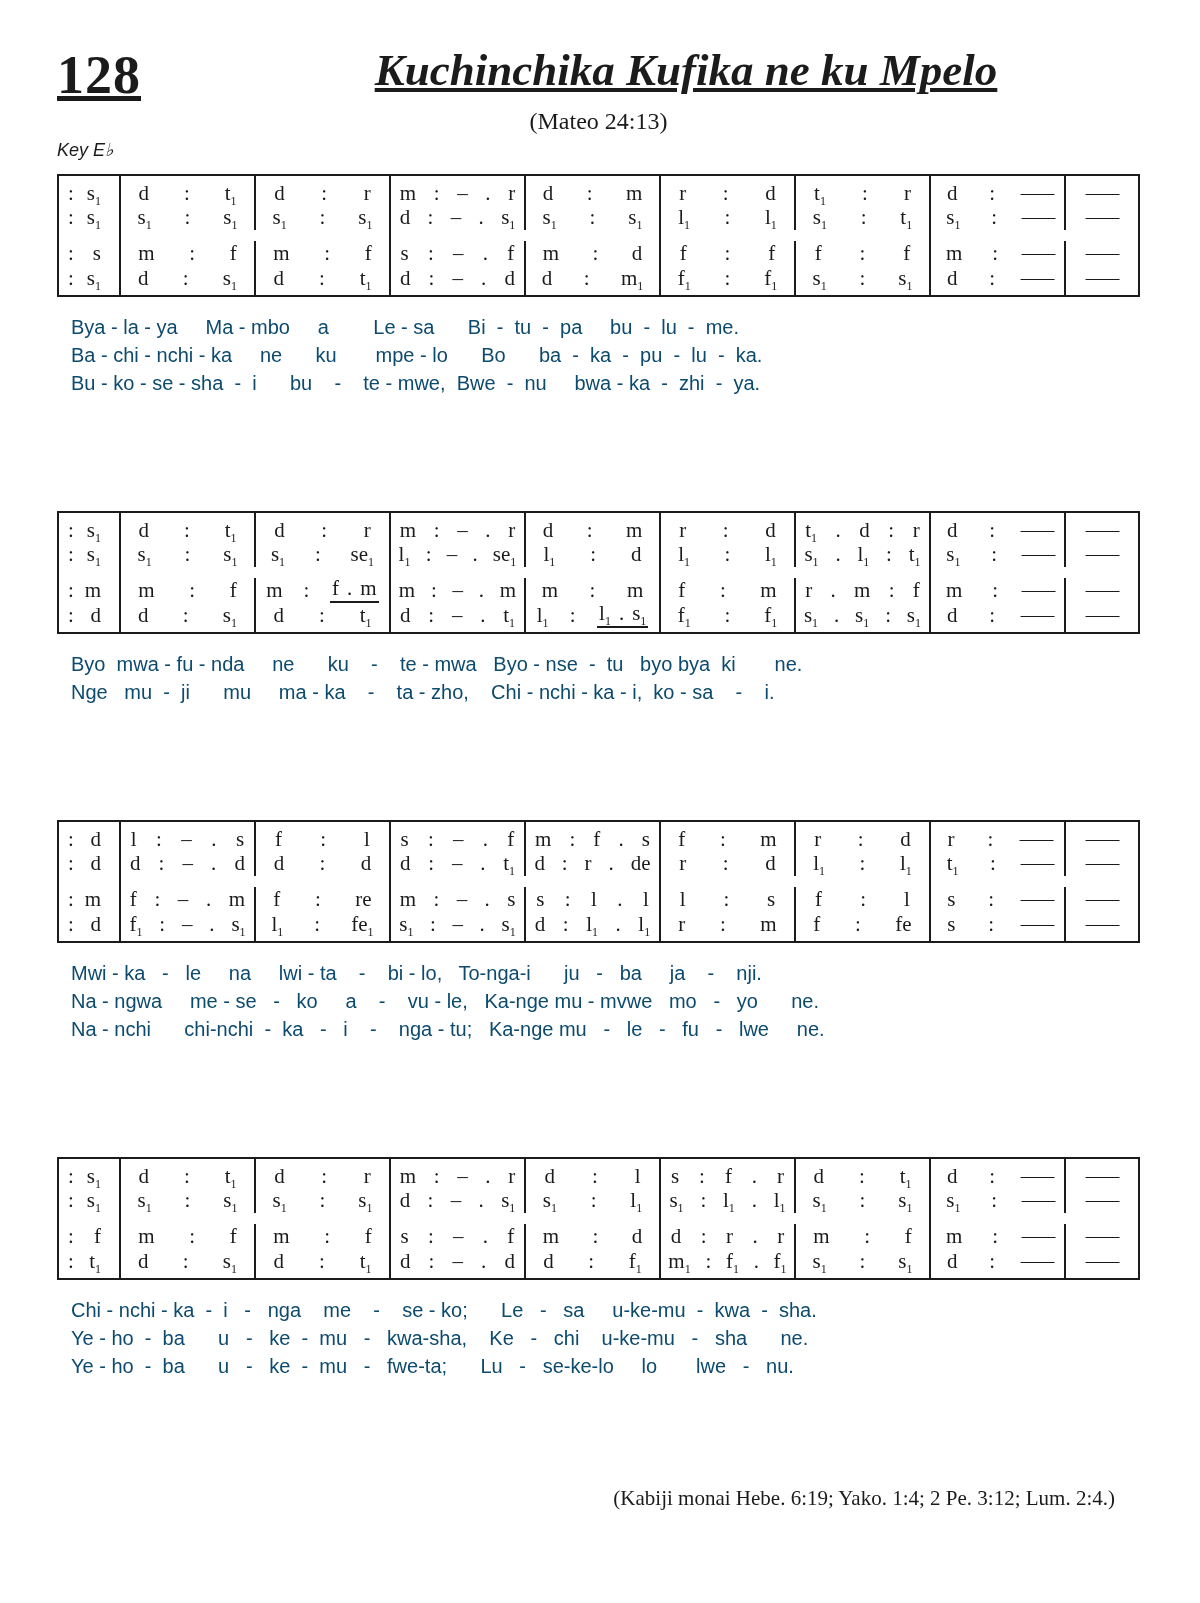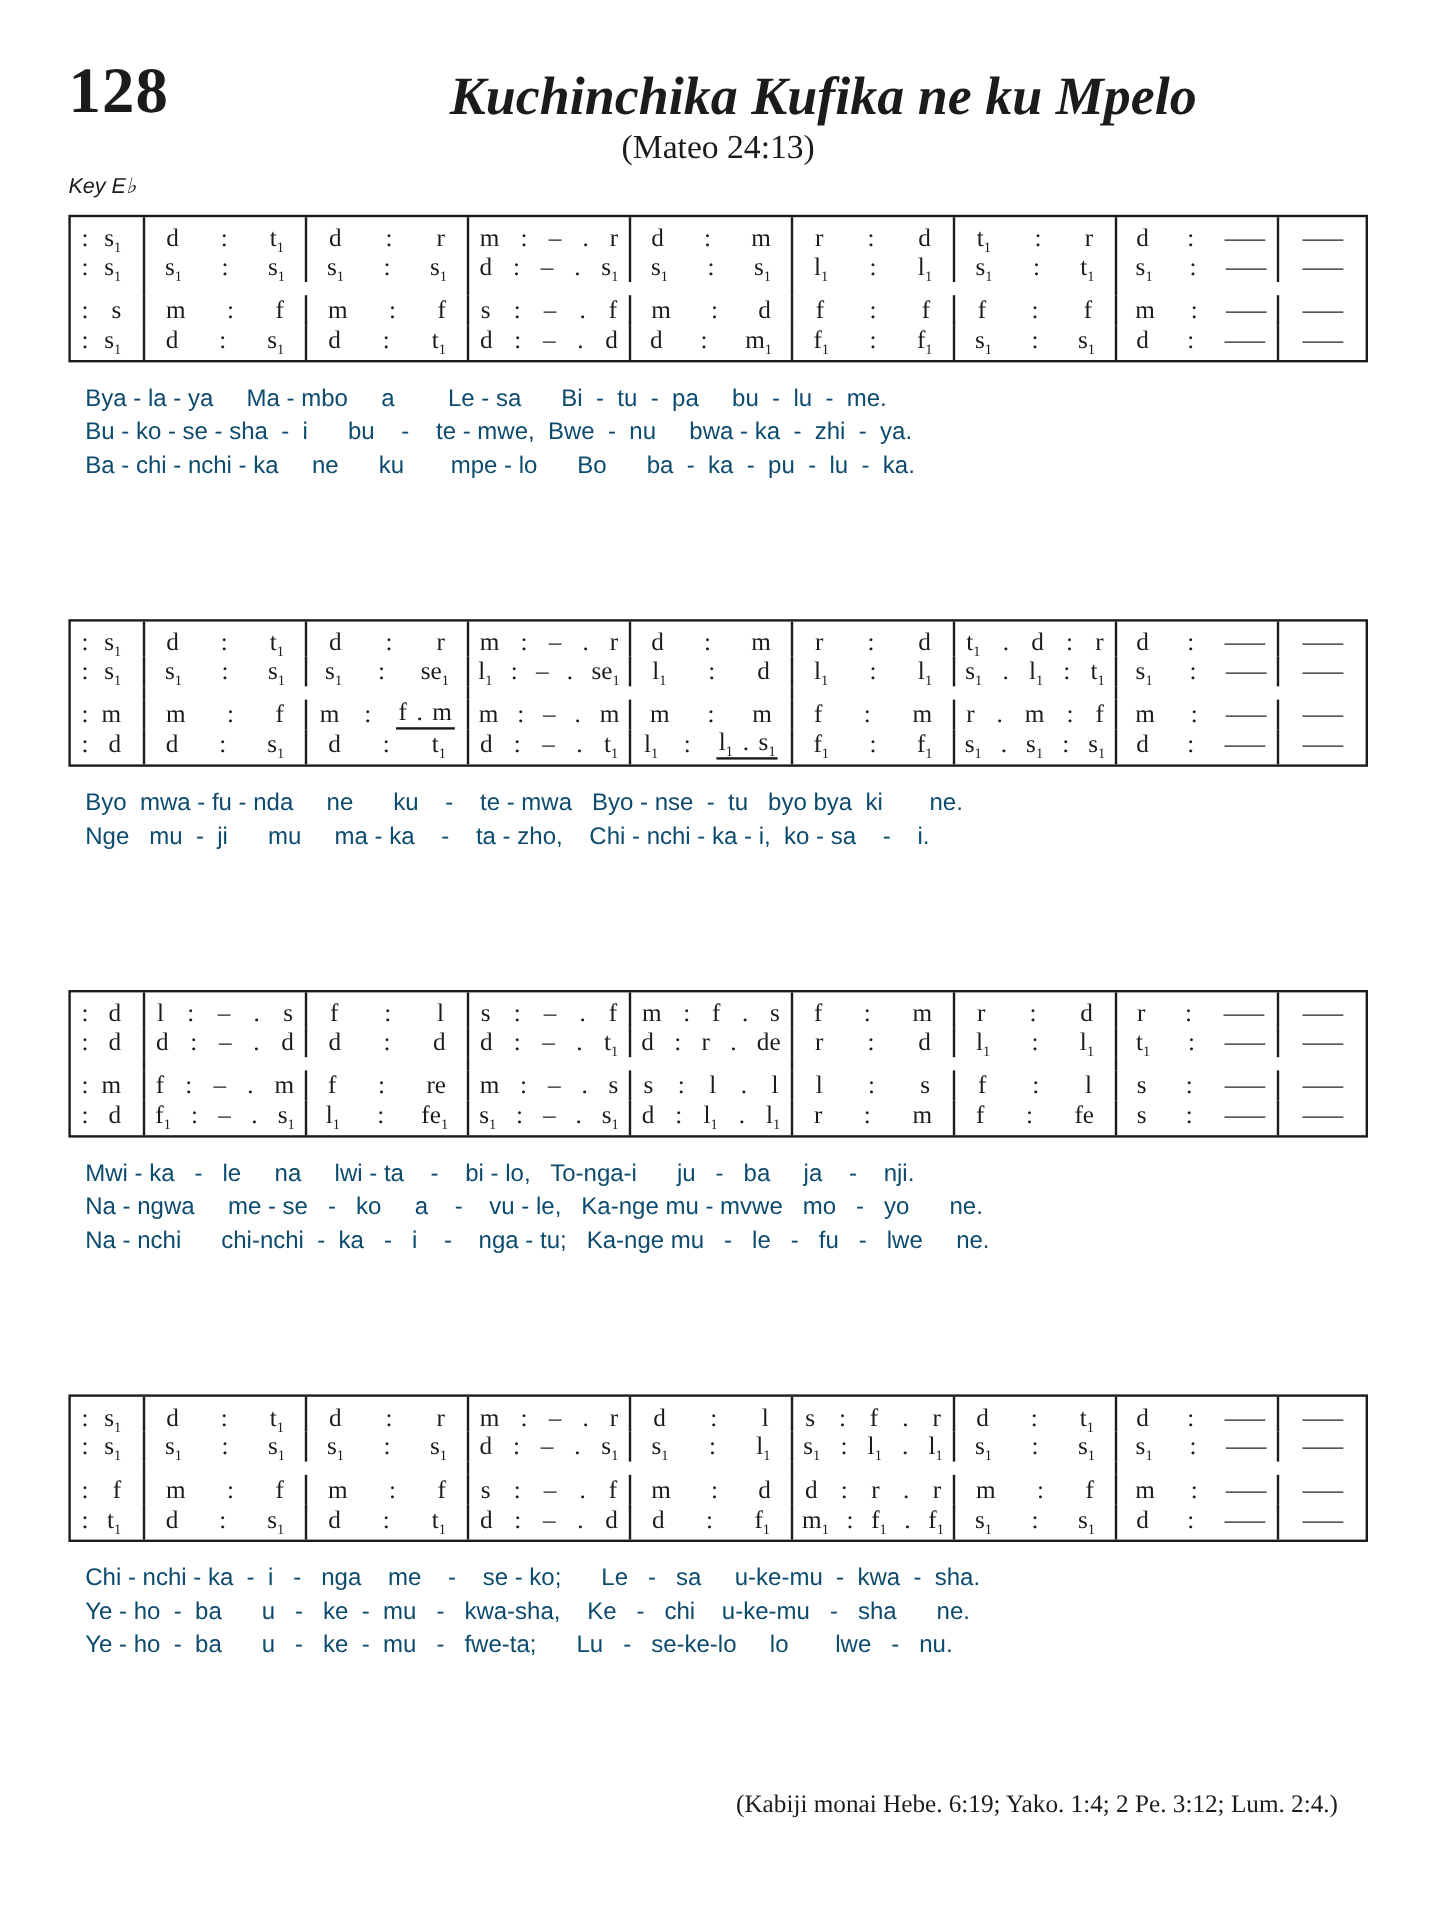--- a/index.html
+++ b/index.html
@@ -1,23 +1,23 @@
 <!DOCTYPE html>
 <html><head>
 <meta charset="utf-8">
 <style>
   html,body{margin:0;padding:0;background:#ffffff;}
   body{width:1200px;height:1603px;position:relative;color:#1b1b1b;}
   .page{padding:44px 60px 0 57px;box-sizing:border-box;}
 
   
-  .title-row{display:flex;align-items:flex-end;}
+  .title-row{display:flex;align-items:flex-start;text-decoration:underline;}
   .hymn-number{font-family:"Liberation Serif",serif;font-weight:bold;font-size:54px;width:175px;flex:0 0 auto;letter-spacing:1px;}
   .hymn-title{flex:1;text-align:center;font-family:"Liberation Serif",serif;font-style:italic;font-weight:bold;font-size:45px;white-space:nowrap;}
-  .subtitle{text-align:center;font-family:"Liberation Serif",serif;font-size:28px;margin-top:2px;}
+  .subtitle{text-align:center;font-family:"Liberation Serif",serif;font-size:24px;margin-top:2px;}
   .key-label{font-family:"Liberation Sans",sans-serif;font-style:italic;font-size:18px;margin-top:4px;}
 
   
   .score{width:1083px;box-sizing:border-box;border:2.5px solid #1b1b1b;margin-top:13px;
          display:grid;grid-template-columns:62px repeat(7,1fr) 72px;
          grid-template-rows:29px 25px 11px 25px 29px;background:#fff;}
   .cell{display:flex;justify-content:space-around;align-items:center;
         font-family:"Liberation Serif",serif;font-size:21px;line-height:1;box-sizing:border-box;overflow:visible;}
   .cell.r-top{padding-top:5px;}
   .cell.r-bot{padding-bottom:5px;}
@@ -229,21 +229,21 @@
           </div>
           <div class="cell r-bot bR-part">
             <span class="tok">d</span>
             <span class="tok">:</span>
             <span class="tok hold">—</span>
           </div>
           <div class="cell r-bot">
             <span class="tok hold">—</span>
           </div>
         </div>
-        <div class="verse"><div class="lyric">Bya - la - ya     Ma - mbo     a        Le - sa      Bi  -  tu  -  pa     bu  -  lu  -  me.</div><div class="lyric">Bu - ko - se - sha  -  i      bu    -    te - mwe,  Bwe  -  nu     bwa - ka  -  zhi  -  ya.</div><div class="lyric">Ba - chi - nchi - ka     ne      ku       mpe - lo      Bo      ba  -  ka  -  pu  -  lu  -  ka.</div></div>
+        <div class="verse"><div class="lyric">Bya - la - ya     Ma - mbo     a        Le - sa      Bi  -  tu  -  pa     bu  -  lu  -  me.</div><div class="lyric">Ba - chi - nchi - ka     ne      ku       mpe - lo      Bo      ba  -  ka  -  pu  -  lu  -  ka.</div><div class="lyric">Bu - ko - se - sha  -  i      bu    -    te - mwe,  Bwe  -  nu     bwa - ka  -  zhi  -  ya.</div></div>
       </section>
       <section class="block">
         <div class="score">
           <div class="cell r-top c-first bR-full">
             <span class="tok">:</span>
             <span class="tok">s<sub>1</sub></span>
           </div>
           <div class="cell r-top bR-part">
             <span class="tok">d</span>
             <span class="tok">:</span>

